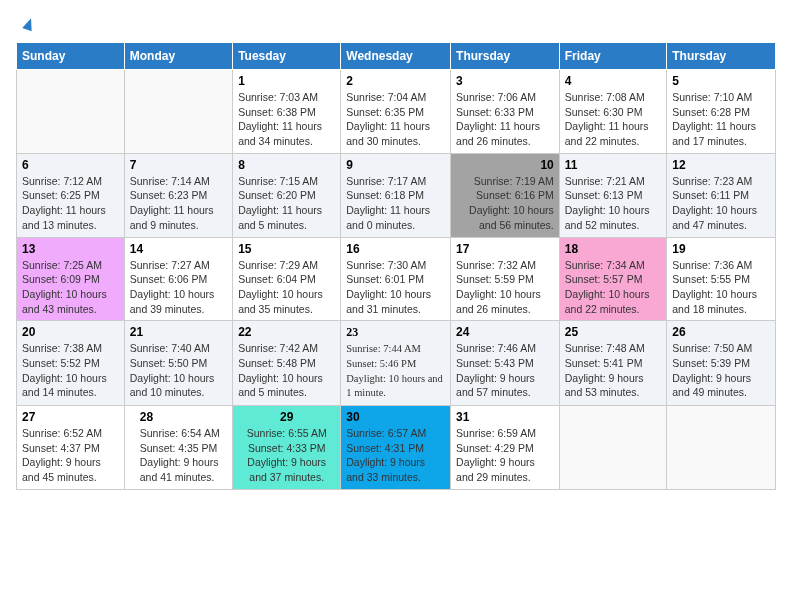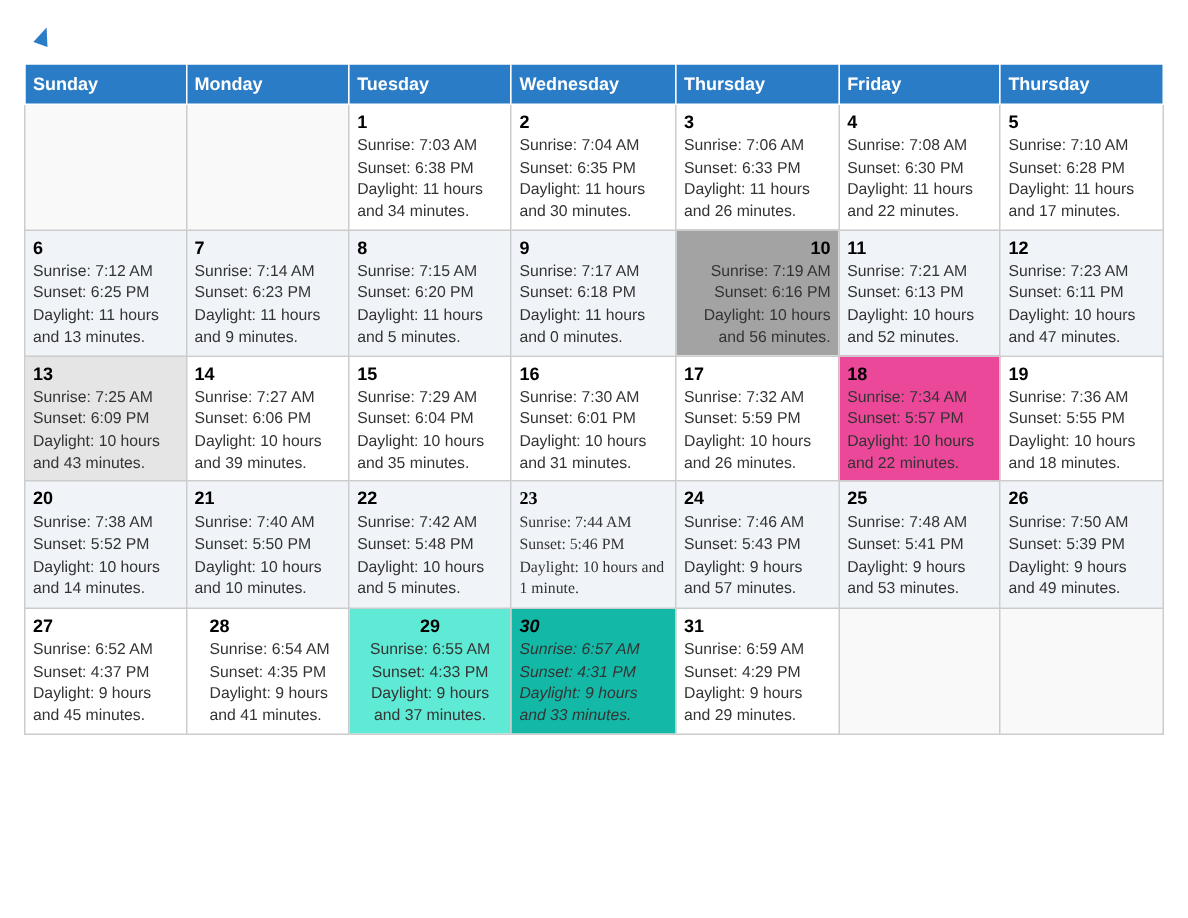--- a/index.html
+++ b/index.html
@@ -162,41 +162,41 @@
         <td style="background-color: rgb(240, 244, 248);">
           <span class="day-number">11</span>
           <div class="day-info">Sunrise: 7:21 AM<br>Sunset: 6:13 PM<br>Daylight: 10 hours and 52 minutes.</div>
         </td>
         <td style="background-color: rgb(240, 244, 248);">
           <span class="day-number">12</span>
           <div class="day-info">Sunrise: 7:23 AM<br>Sunset: 6:11 PM<br>Daylight: 10 hours and 47 minutes.</div>
         </td>
       </tr>
       <tr>
-        <td style="background-color: #e5e5e5;">
+        <td style="background-color: #f0abfc;">
           <span class="day-number">13</span>
           <div class="day-info">Sunrise: 7:25 AM<br>Sunset: 6:09 PM<br>Daylight: 10 hours and 43 minutes.</div>
         </td>
         <td style="background-color: rgb(255, 255, 255);">
           <span class="day-number">14</span>
           <div class="day-info">Sunrise: 7:27 AM<br>Sunset: 6:06 PM<br>Daylight: 10 hours and 39 minutes.</div>
         </td>
         <td style="background-color: rgb(255, 255, 255);">
           <span class="day-number">15</span>
           <div class="day-info">Sunrise: 7:29 AM<br>Sunset: 6:04 PM<br>Daylight: 10 hours and 35 minutes.</div>
         </td>
         <td style="background-color: rgb(255, 255, 255);">
           <span class="day-number">16</span>
           <div class="day-info">Sunrise: 7:30 AM<br>Sunset: 6:01 PM<br>Daylight: 10 hours and 31 minutes.</div>
         </td>
         <td style="background-color: rgb(255, 255, 255);">
           <span class="day-number">17</span>
           <div class="day-info">Sunrise: 7:32 AM<br>Sunset: 5:59 PM<br>Daylight: 10 hours and 26 minutes.</div>
         </td>
-        <td style="background-color: #ec4899;">
+        <td style="background-color: #f9a8d4;">
           <span class="day-number">18</span>
           <div class="day-info">Sunrise: 7:34 AM<br>Sunset: 5:57 PM<br>Daylight: 10 hours and 22 minutes.</div>
         </td>
         <td style="background-color: rgb(255, 255, 255);">
           <span class="day-number">19</span>
           <div class="day-info">Sunrise: 7:36 AM<br>Sunset: 5:55 PM<br>Daylight: 10 hours and 18 minutes.</div>
         </td>
       </tr>
       <tr>
         <td style="background-color: rgb(240, 244, 248);">
@@ -234,21 +234,21 @@
           <div class="day-info">Sunrise: 6:52 AM<br>Sunset: 4:37 PM<br>Daylight: 9 hours and 45 minutes.</div>
         </td>
         <td style="background-color: rgb(255, 255, 255); padding-left: 15px;">
           <span class="day-number">28</span>
           <div class="day-info">Sunrise: 6:54 AM<br>Sunset: 4:35 PM<br>Daylight: 9 hours and 41 minutes.</div>
         </td>
         <td style="background-color: #5eead4; text-align: center;">
           <span class="day-number">29</span>
           <div class="day-info">Sunrise: 6:55 AM<br>Sunset: 4:33 PM<br>Daylight: 9 hours and 37 minutes.</div>
         </td>
-        <td style="background-color: #14b8a6; font-style: italic;">
+        <td style="background-color: #0ea5e9;">
           <span class="day-number">30</span>
           <div class="day-info">Sunrise: 6:57 AM<br>Sunset: 4:31 PM<br>Daylight: 9 hours and 33 minutes.</div>
         </td>
         <td style="background-color: rgb(255, 255, 255);">
           <span class="day-number">31</span>
           <div class="day-info">Sunrise: 6:59 AM<br>Sunset: 4:29 PM<br>Daylight: 9 hours and 29 minutes.</div>
         </td>
         <td class="empty-cell" style="background-color: rgb(255, 255, 255);"></td>
         <td class="empty-cell" style="background-color: rgb(255, 255, 255);"></td>
       </tr>

